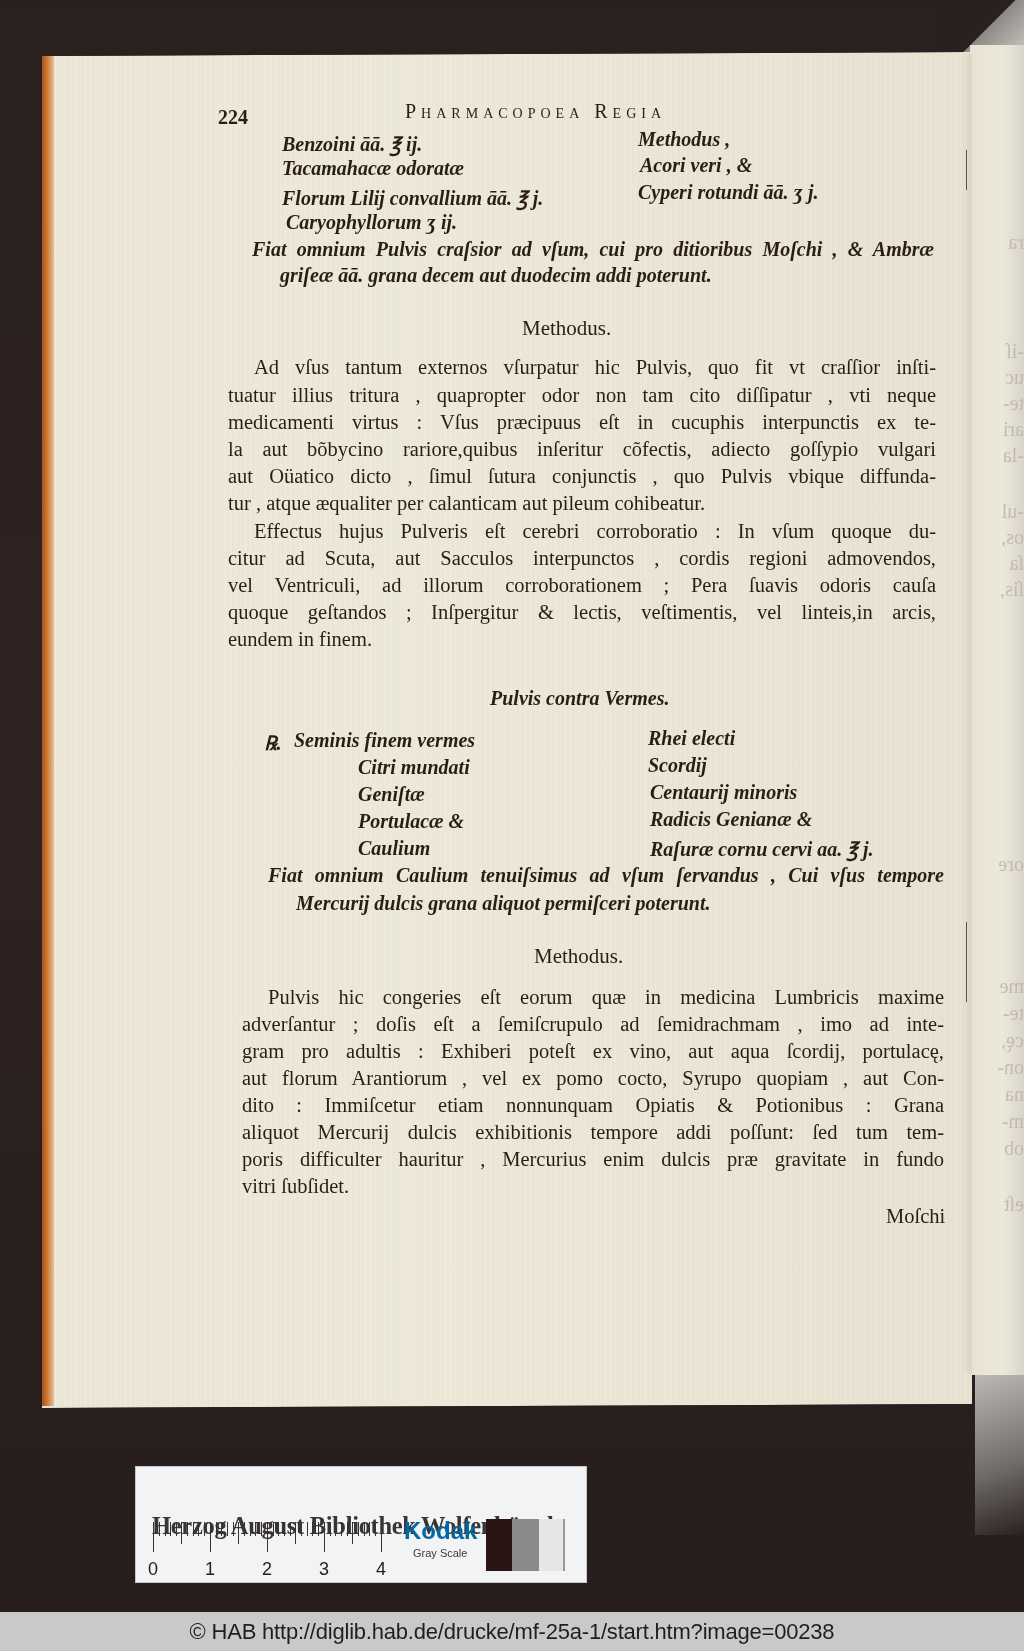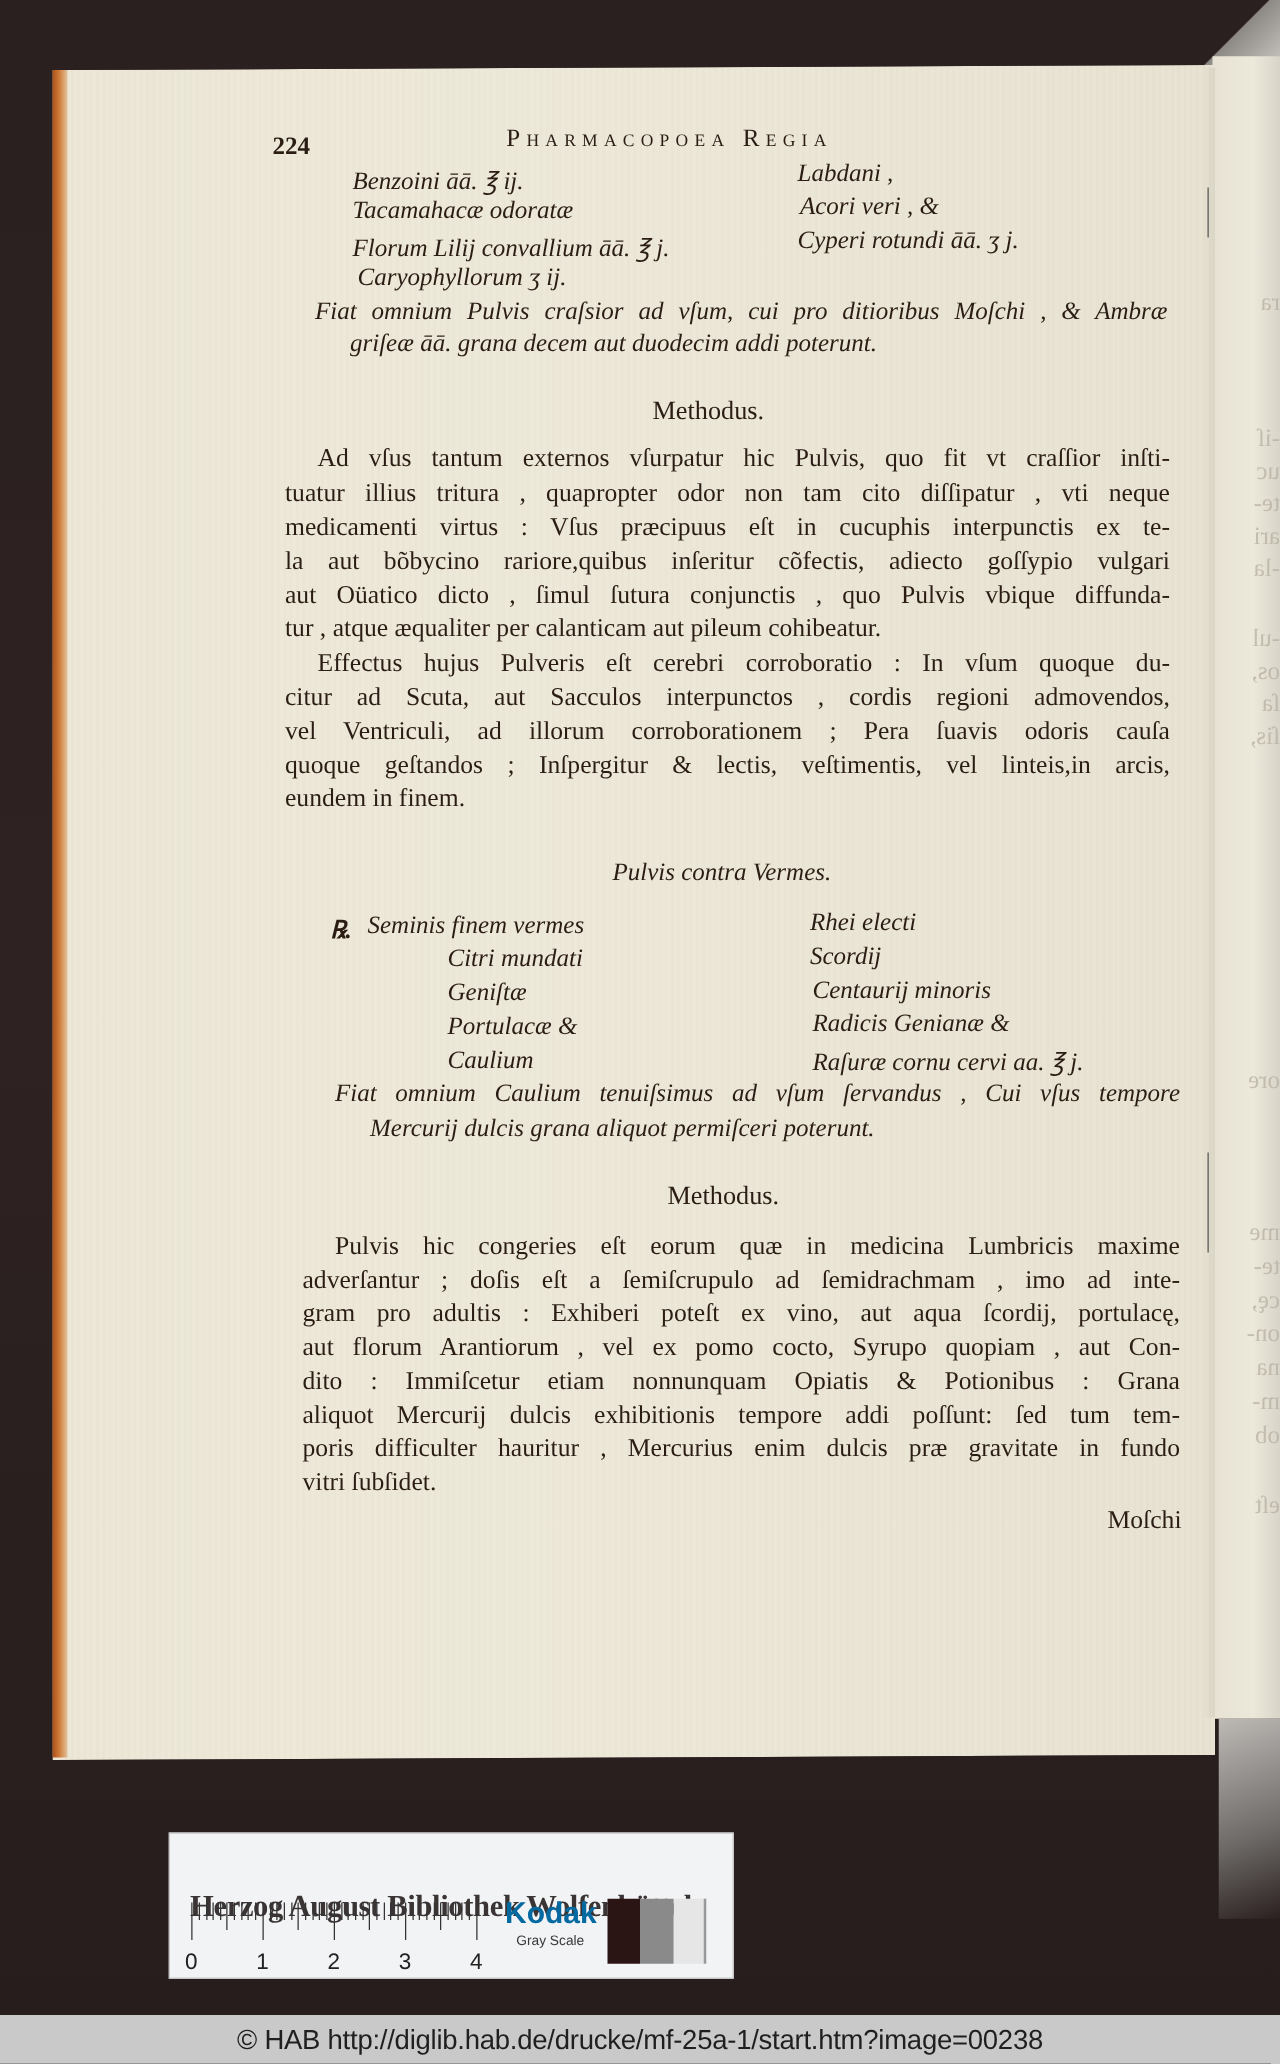--- a/index.html
+++ b/index.html
@@ -47,21 +47,21 @@
     background: linear-gradient(90deg, #a8521c 0%, #d07a38 45%, #e2c49c 100%);
     transform: skewY(-0.25deg);
   }
   .gutter {
     position: absolute; left: 962px; top: 54px; width: 10px; height: 1320px;
     background: linear-gradient(90deg, rgba(0,0,0,0), rgba(0,0,0,.06));
   }
   .gutter-tick { position: absolute; left: 966px; width: 1px; background: #555; }
 
   .t { position: absolute; color: #2b1d14; white-space: nowrap; }
-  .ital { font-family: "Liberation Serif", serif; font-style: italic; font-size: 20px; }
+  .ital { font-family: "Liberation Serif", serif; font-style: italic; font-size: 20px; font-weight: bold; }
   .head {
     font-family: "Liberation Serif", serif; font-size: 20px; letter-spacing: 5px;
     font-variant: small-caps;
     text-align: right;
   }
   .pnum { font-family: "Liberation Serif", serif; font-size: 20px; font-weight: bold; }
   .sect { font-family: "Liberation Serif", serif; font-size: 21px; }
   .para { font-family: "Liberation Serif", serif; font-size: 20.5px; }
   .just { text-align: justify; text-align-last: justify; display: block; }
 
@@ -132,21 +132,21 @@
 <div class="gutter-tick" style="top:150px;height:40px"></div>
 <div class="gutter-tick" style="top:922px;height:80px"></div>
 
 <div class="t pnum" style="left:218px;top:106px">224</div>
 <div class="t head" style="left:405px;top:100px">Pharmacopoea Regia</div>
 
 <div class="t ital" style="left:282px;top:130px">Benzoini āā. ℥ ij.</div>
 <div class="t ital" style="left:282px;top:157px">Tacamahacæ odoratæ</div>
 <div class="t ital" style="left:282px;top:184px">Florum Lilij convallium āā. ℥ j.</div>
 <div class="t ital" style="left:286px;top:211px">Caryophyllorum ʒ ij.</div>
-<div class="t ital" style="left:638px;top:128px">Labdani ,</div>
+<div class="t ital" style="left:638px;top:128px">Methodus ,</div>
 <div class="t ital" style="left:640px;top:154px">Acori veri , &amp;</div>
 <div class="t ital" style="left:638px;top:181px">Cyperi rotundi āā. ʒ j.</div>
 <div class="t ital" style="left:252px;top:238px;width:682px">
     <span class="just">Fiat omnium Pulvis craſsior ad vſum, cui pro ditioribus  Moſchi , &amp; Ambræ</span>
   </div>
 <div class="t ital" style="left:280px;top:264px">griſeæ  āā. grana decem aut duodecim  addi poterunt.</div>
 
 <div class="t sect" style="left:522px;top:316px">Methodus.</div>
 <div class="t para" style="left:254px;top:356px;width:682px">
     <span class="just">Ad vſus tantum externos vſurpatur hic Pulvis, quo fit vt craſſior inſti-</span>

